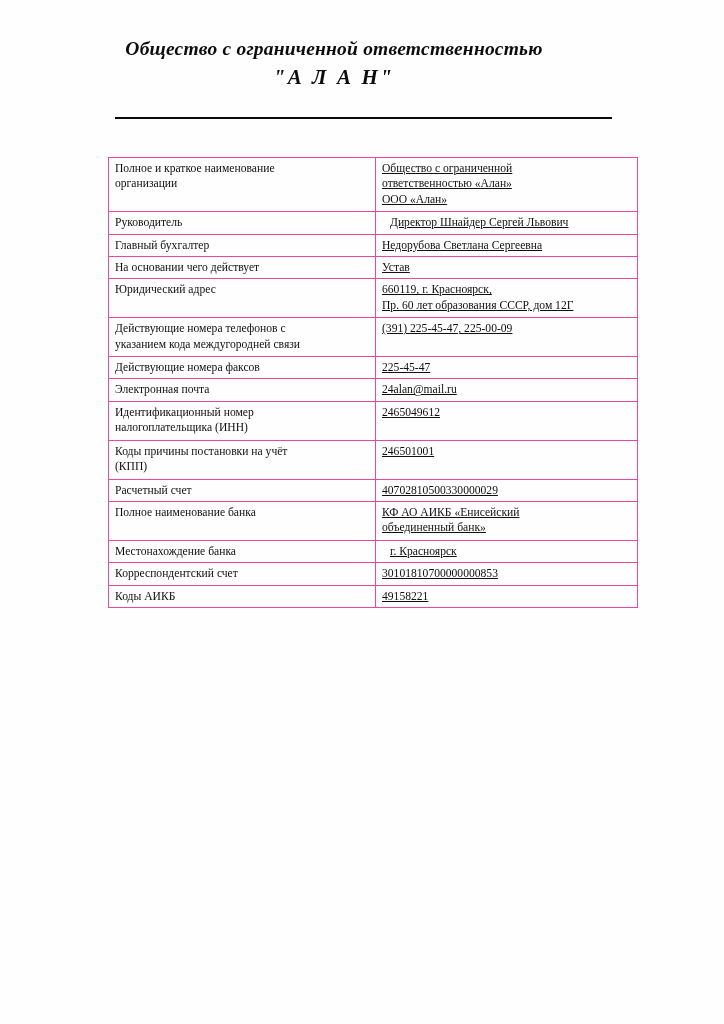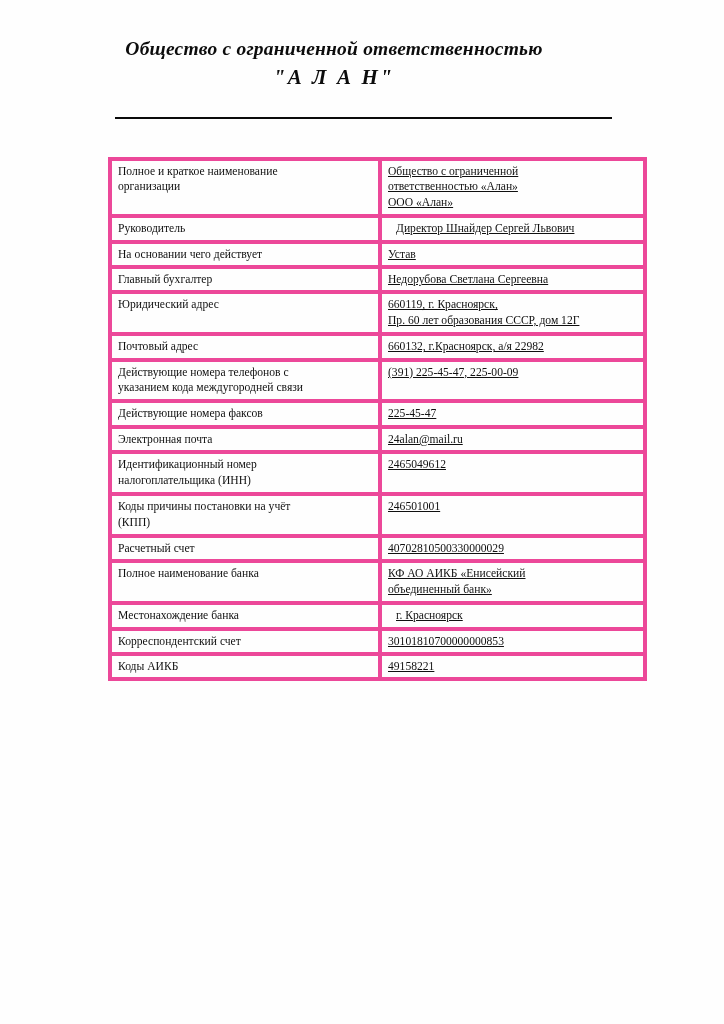--- a/index.html
+++ b/index.html
@@ -63,21 +63,21 @@
     position: absolute;
     left: 108px;
     top: 157px;
     width: 505px;
     border-collapse: collapse;
     table-layout: fixed;
     font-size: 11.6px;
     line-height: 15.4px;
   }
   .req-table td {
-    border: 4px solid #ec4899;
+    border: 1px solid #ec4899;
     padding: 3px 5px 3px 6px;
     vertical-align: top;
     color: #101010;
   }
   .req-table td.label {
     width: 255px;
   }
   .req-table td.value {
     width: 250px;
     text-decoration: underline;
@@ -124,51 +124,43 @@
         <tr>
           <td class="label">
             <span class="ln">Руководитель</span>
           </td>
           <td class="value">
             <span class="ln indent">Директор Шнайдер Сергей Львович</span>
           </td>
         </tr>
         <tr>
           <td class="label">
+            <span class="ln">Главный бухгалтер</span>
+          </td>
+          <td class="value">
+            <span class="ln">Недорубова Светлана Сергеевна</span>
+          </td>
+        </tr>
+        <tr>
+          <td class="label">
             <span class="ln">На основании чего действует</span>
           </td>
           <td class="value">
             <span class="ln">Устав</span>
-          </td>
-        </tr>
-        <tr>
-          <td class="label">
-            <span class="ln">Главный бухгалтер</span>
-          </td>
-          <td class="value">
-            <span class="ln">Недорубова Светлана Сергеевна</span>
           </td>
         </tr>
         <tr class="tall">
           <td class="label">
             <span class="ln">Юридический адрес</span>
           </td>
           <td class="value">
             <span class="ln">660119, г. Красноярск,</span>
             <span class="ln">Пр. 60 лет образования СССР, дом 12Г</span>
           </td>
         </tr>
-        <tr>
-          <td class="label">
-            <span class="ln">Почтовый адрес</span>
-          </td>
-          <td class="value">
-            <span class="ln">660132, г.Красноярск, а/я 22982</span>
-          </td>
-        </tr>
         <tr class="tall">
           <td class="label">
             <span class="ln">Действующие номера телефонов с</span>
             <span class="ln">указанием кода междугородней связи</span>
           </td>
           <td class="value">
             <span class="ln">(391) 225-45-47, 225-00-09</span>
           </td>
         </tr>
         <tr>

